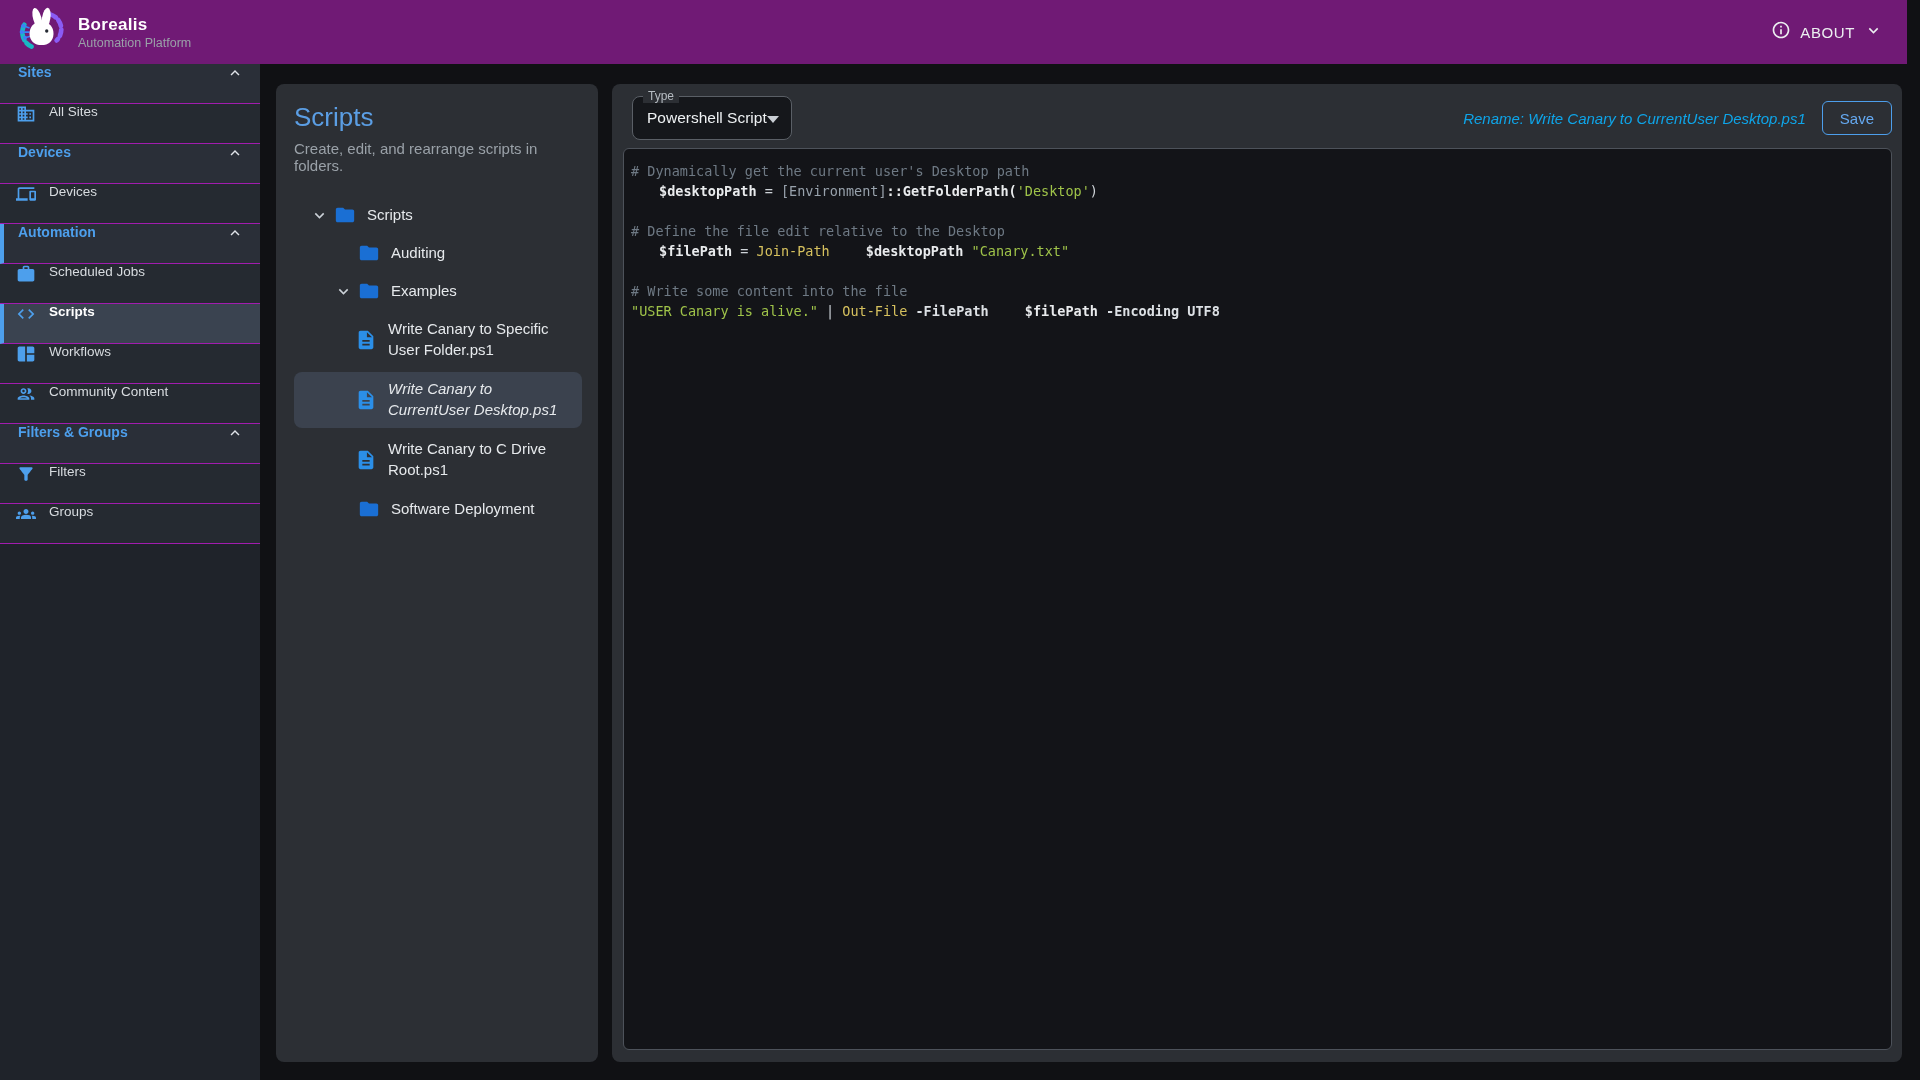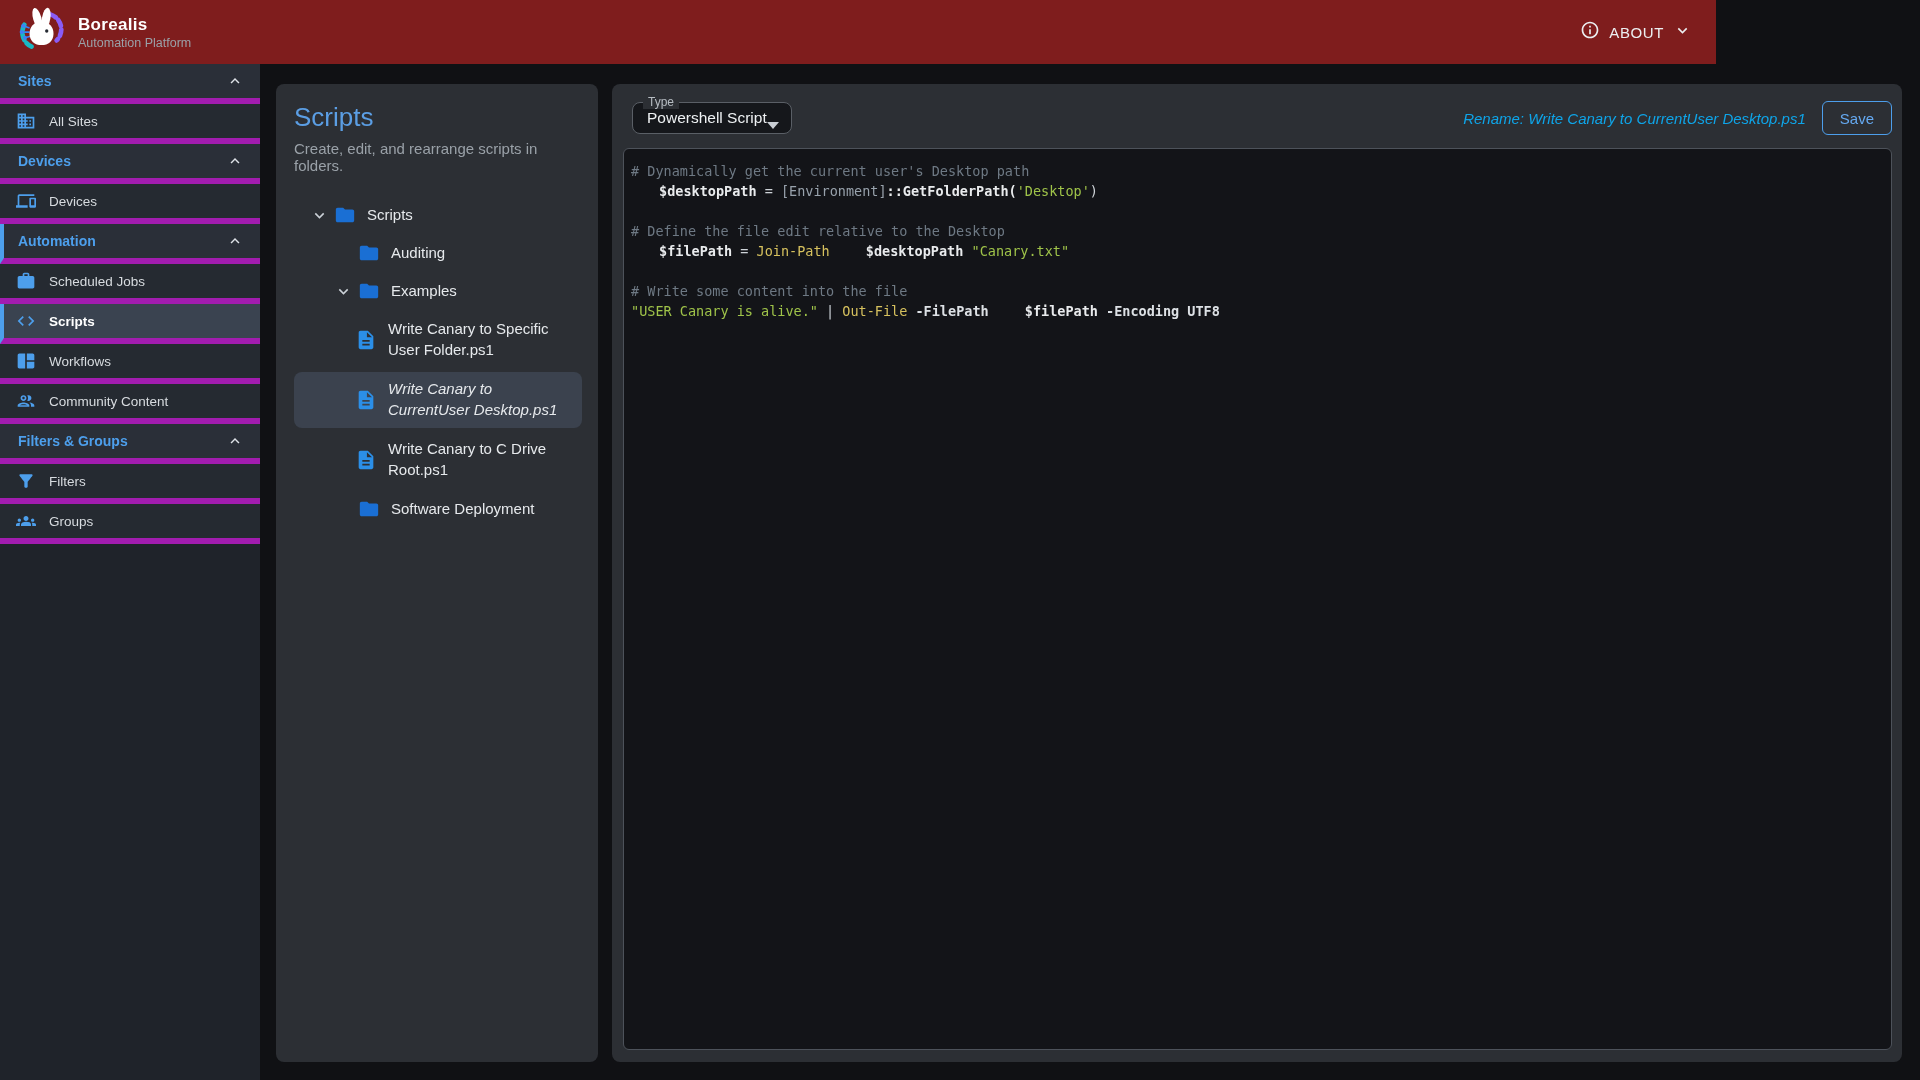--- a/index.html
+++ b/index.html
@@ -1,31 +1,31 @@
 <!DOCTYPE html>
 <html><head>
 <meta charset="utf-8">
 <style>
   * { margin:0; padding:0; box-sizing:border-box; }
   html,body { width:1920px; height:1080px; overflow:hidden; background:#101114;
     font-family:"Liberation Sans", sans-serif; }
 
   
-  .app-header { position:absolute; top:0; left:0; width:1716px; height:64px;
-    background:#7f1d1d; display:flex; align-items:center; justify-content:space-between;
+  .app-header { position:absolute; top:0; left:0; width:1907px; height:64px;
+    background:#701a75; display:flex; align-items:center; justify-content:space-between;
     padding:0 24px 0 16px; }
   .brand { display:flex; align-items:center; gap:12px; }
   .brand-text .brand-name { color:#ffffff; font-size:17px; font-weight:bold; letter-spacing:.3px; }
   .brand-text .brand-sub { color:#9aa1a8; font-size:12.5px; margin-top:1px; }
   .about-menu { display:flex; align-items:center; gap:9px; color:#eceff1; cursor:pointer; }
   .about-label { font-size:15px; letter-spacing:.6px; }
 
   
   .sidebar { position:absolute; top:64px; left:0; width:260px; bottom:0; background:#1f232a; }
-  .sb-row { height:40px; display:flex; align-items:center; border-bottom:6px solid #a21caf; position:relative; }
+  .sb-row { height:40px; display:flex; border-bottom:1px solid #a21caf; position:relative; }
   .sb-header { background:#2a2f38; padding:0 16px 0 18px; justify-content:space-between; cursor:pointer; }
   .sb-header .sb-header-label { color:#4d9fec; font-size:14px; font-weight:bold; }
   .sb-header.accent { border-left:4px solid #4d9fec; padding-left:14px; }
   .sb-item { background:#252a31; padding-left:16px; cursor:pointer; }
   .sb-item .sb-icon { width:20px; height:20px; margin-right:13px; display:flex; align-items:center; }
   .sb-item .sb-icon svg { width:20px; height:20px; fill:#4d9fec; }
   .sb-item .sb-label { color:#d7dbdf; font-size:13.5px; }
   .sb-item.selected { background:#3a4350; border-left:4px solid #4d9fec; padding-left:12px; }
   .sb-item.selected .sb-label { color:#ffffff; font-weight:bold; }
   .sb-chevron svg { width:18px; height:18px; fill:#dfe3e8; display:block; }
@@ -45,21 +45,21 @@
   .tree-chevron { width:24px; height:20px; display:flex; align-items:center; }
   .tree-chevron svg { width:19px; height:19px; fill:#ccd2d8; }
   .tree-icon { width:24px; margin-right:9px; display:flex; align-items:center; }
   .tree-icon svg { width:22px; height:22px; }
   .tree-label { color:#e6e9ec; font-size:15px; line-height:1.38; max-width:176px; }
   .tree-row.selected { background:#3b424e;font-style:italic; }
 
   
   .editor-header { height:64px; display:flex; align-items:center; justify-content:space-between;
     padding:4px 10px 0 20px; }
-  .type-select { position:relative; width:160px; height:32px; background:#15171b;
+  .type-select { position:relative; width:160px; height:44px; background:#15171b;
     border:1px solid #5a5f66; border-radius:8px; display:flex; align-items:center;
     padding:0 34px 0 14px; cursor:pointer; }
   .type-select .float-label { position:absolute; top:-8px; left:10px; background:#2c2f34;
     color:#b6bcc2; font-size:12px; padding:0 5px; }
   .type-select .select-value { color:#eef1f3; font-size:15.5px; white-space:nowrap; }
   .type-select .select-arrow { position:absolute; right:12px; top:19px; width:0; height:0;
     border-left:6px solid transparent; border-right:6px solid transparent; border-top:7px solid #c9ced4; }
   .header-right { display:flex; align-items:center; gap:16px; }
   .rename-link { color:#0ea5e9; font-size:15px; text-decoration:none; cursor:pointer;font-style:italic; }
   .save-button { background:transparent; border:1px solid #4d9fec; border-radius:6px;

